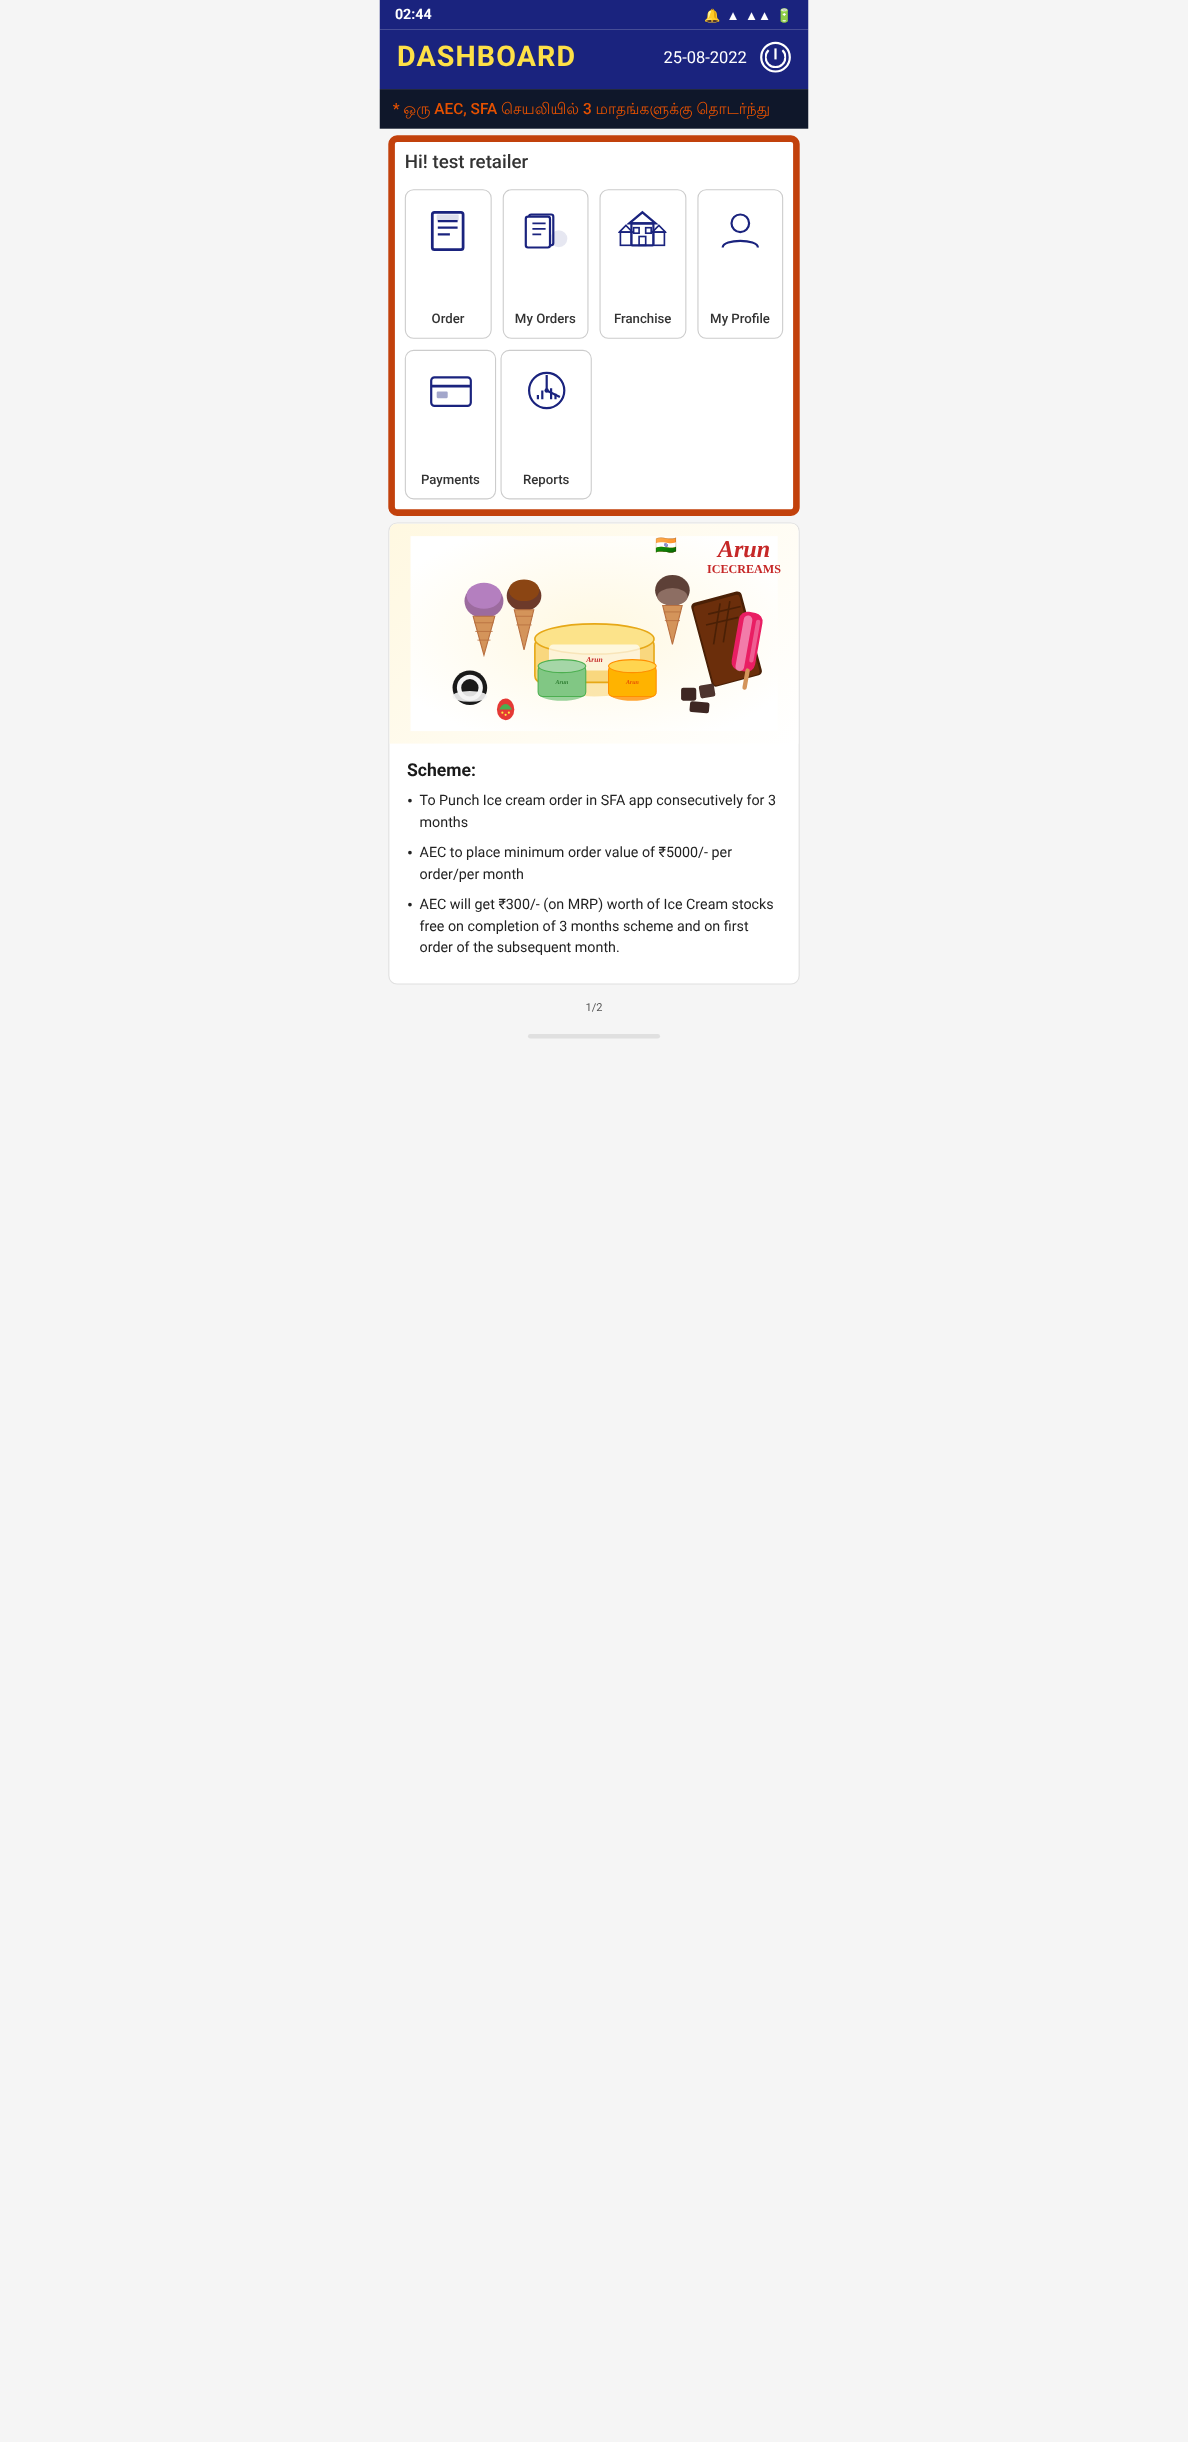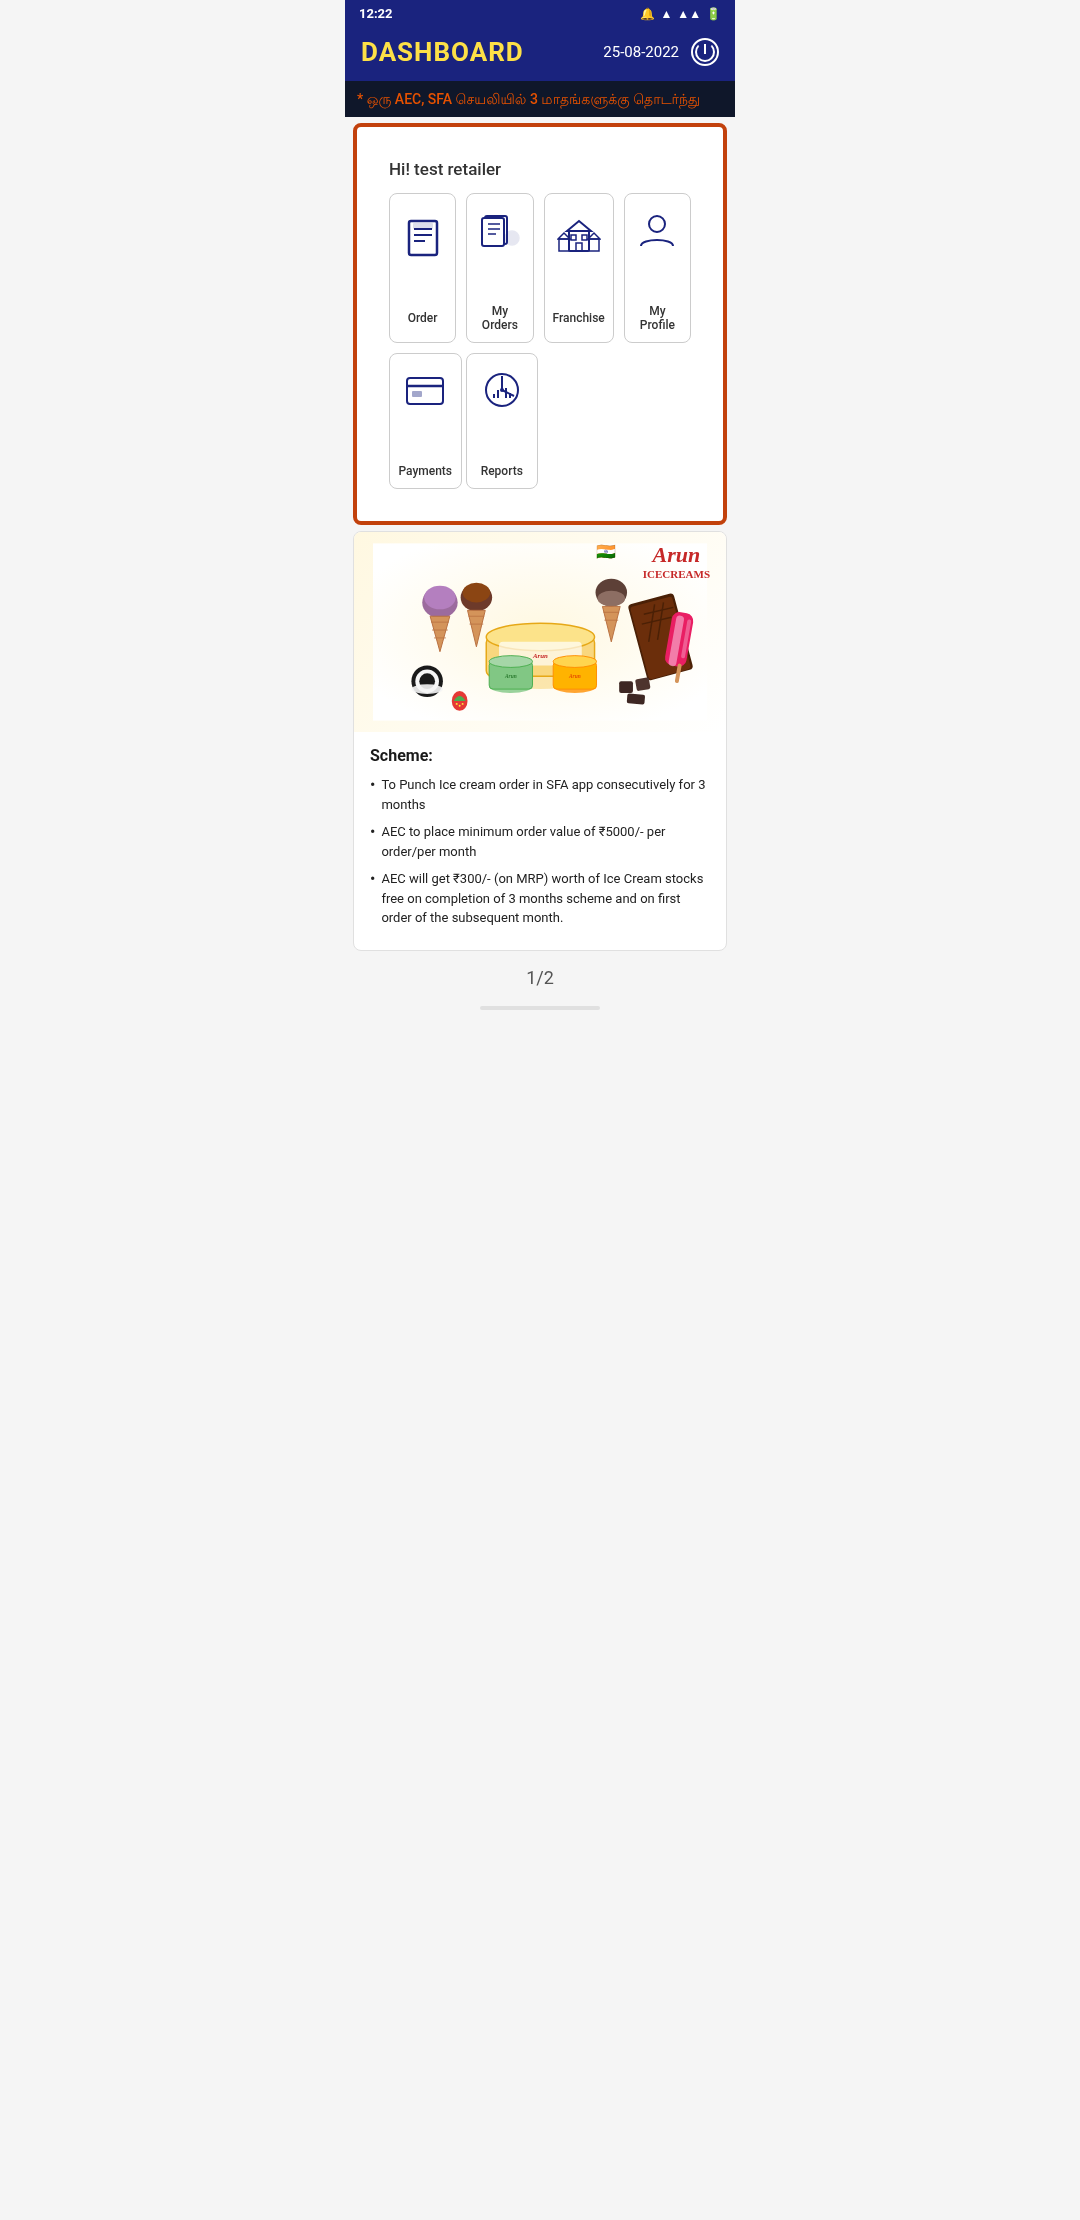--- a/index.html
+++ b/index.html
@@ -102,22 +102,22 @@
     @keyframes marquee {
       0% { transform: translateX(100%); }
       100% { transform: translateX(-100%); }
     }
 
     
     .main-content {
       background: white;
       margin: 6px 8px;
       border-radius: 8px;
-      padding: 32px;
-      border: 4px solid #c2410c;
+      padding: 9px;
+      border: 6px solid #c2410c;
     }
 
     .greeting {
       font-size: 17px;
       font-weight: 500;
       color: #333;
       margin-bottom: 14px;
     }
 
     
@@ -254,38 +254,38 @@
       color: #222;
       font-size: 16px;
       line-height: 1.3;
       flex-shrink: 0;
     }
 
     
     .page-indicator {
       text-align: center;
       padding: 10px;
-      font-size: 18px;
+      font-size: 10px;
       color: #555;
     }
 
     
     .bottom-bar {
       background: #e0e0e0;
       height: 4px;
       border-radius: 2px;
       width: 120px;
       margin: 8px auto 12px;
     }
   </style>
 </head>
 <body>
 
 <div class="status-bar">
-  <span>12:22</span>
+  <span>02:44</span>
   <div class="status-icons">
     <span>🔔</span>
     <span>▲</span>
     <span>▲▲</span>
     <span>🔋</span>
   </div>
 </div>
 
 <div class="header">
   <span class="header-title">DASHBOARD</span>

